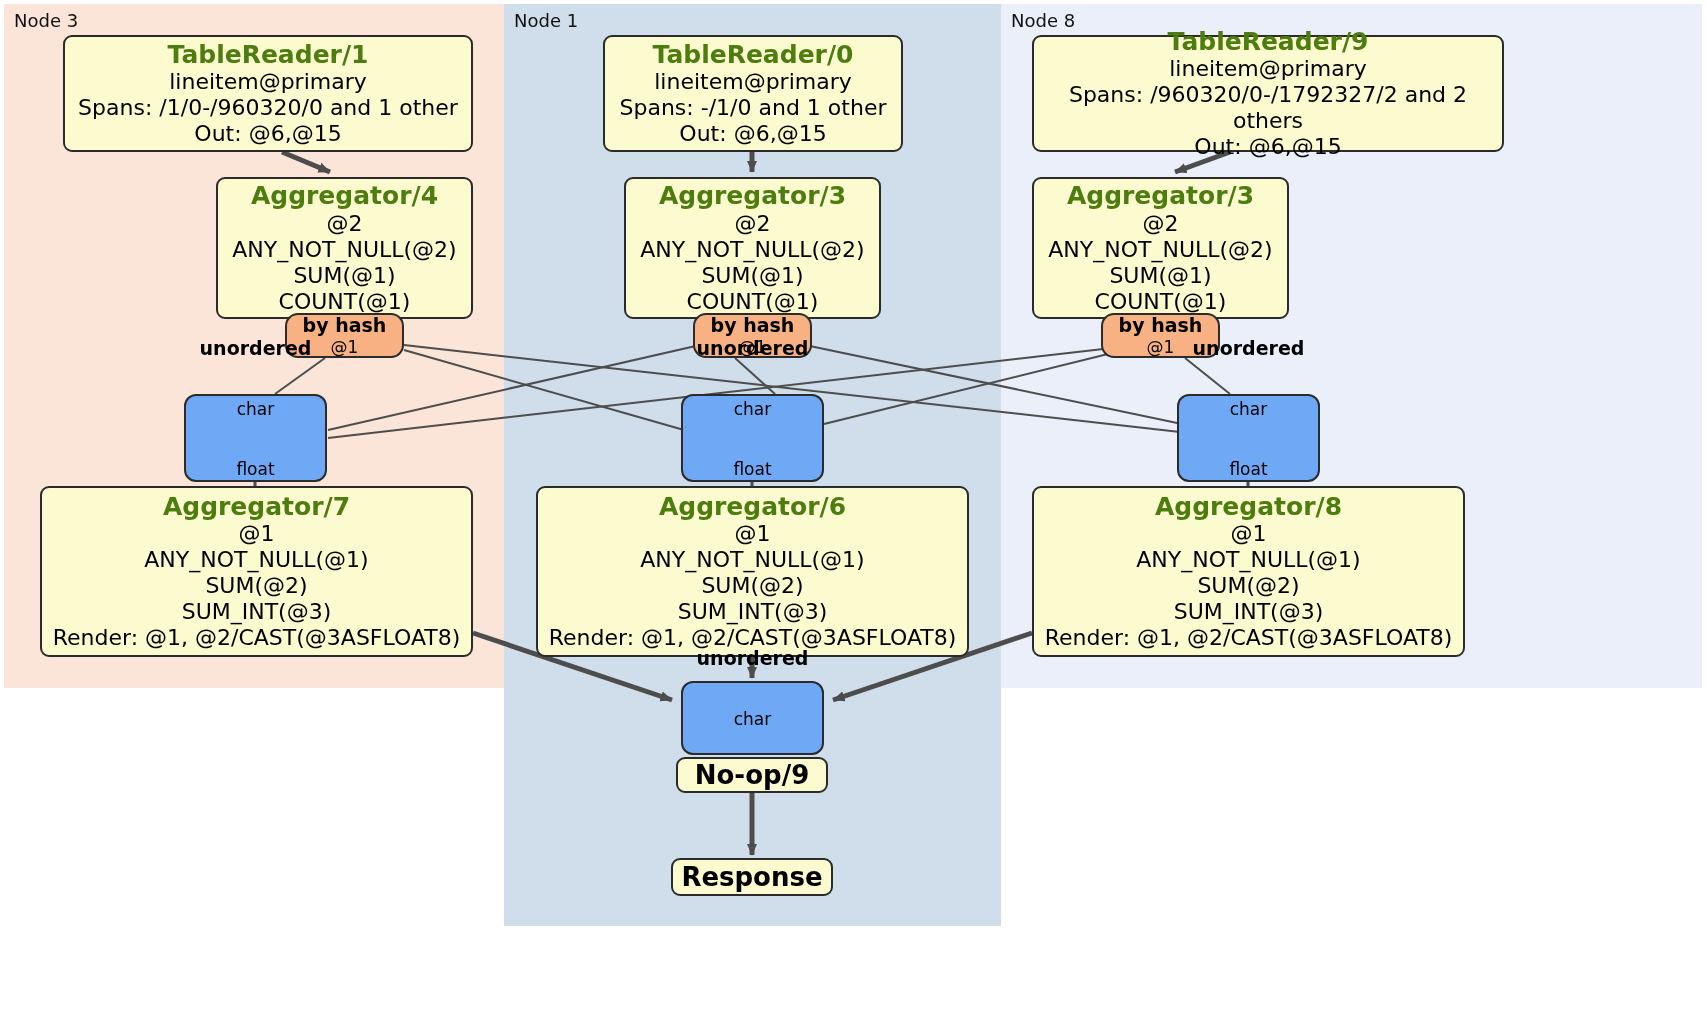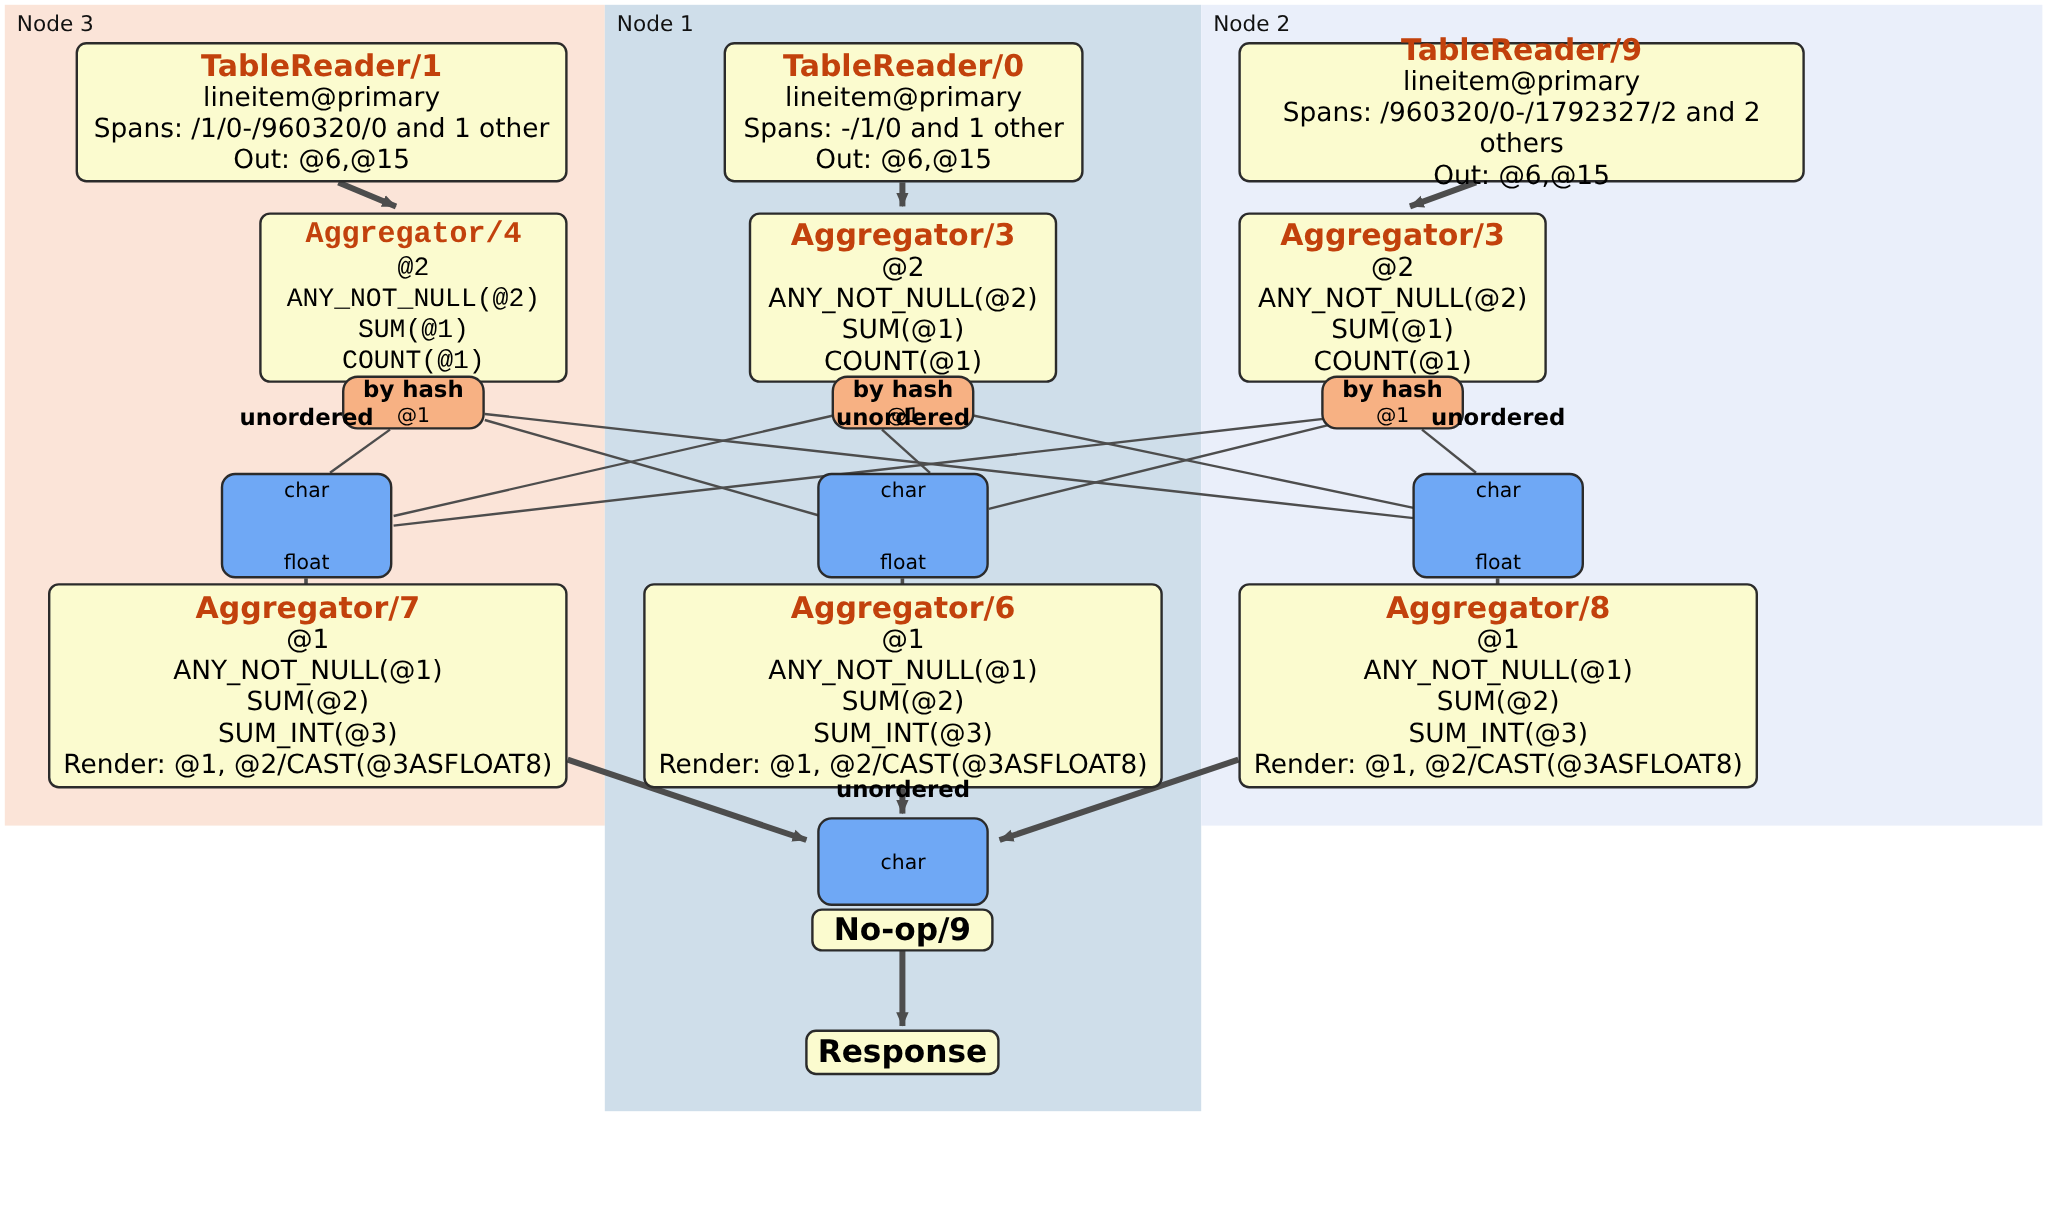--- a/index.html
+++ b/index.html
@@ -14,41 +14,41 @@
                white-space:nowrap;}
 
   .box{position:absolute;box-sizing:border-box;border:2px solid #2b2b2b;
        border-radius:9px;display:flex;flex-direction:column;
        align-items:center;justify-content:center;text-align:center;
        line-height:1.18;}
   .proc{background:#fbfbcf;}
   .router-hash{background:#f7b183;border-radius:13px;}
   .router-unord{background:#6fa8f5;border-radius:12px;gap:40px;}
 
-  .t-title{font-weight:bold;font-size:25px;color:#c2410c;letter-spacing:0;}
+  .t-title{font-weight:bold;font-size:25px;color:#4d7c0f;letter-spacing:0;}
   .t-line{font-size:22px;color:#000;}
   .t-small-title{font-weight:bold;font-size:19px;color:#000;}
   .t-small{font-size:17px;color:#000;}
   .t-noop{font-weight:bold;font-size:26px;color:#000;}
 </style>
 </head>
 <body>
 
 <div id="canvas">
 
   <div class="node-panel" style="left:4px;top:4px;width:500px;height:684px;background:#fbe4d8;">
     <div class="panel-label">Node 3</div>
   </div>
 
   <div class="node-panel" style="left:504px;top:4px;width:497px;height:922px;background:#cfdeea;">
     <div class="panel-label">Node 1</div>
   </div>
 
   <div class="node-panel" style="left:1001px;top:4px;width:701px;height:684px;background:#eaeffa;">
-    <div class="panel-label">Node 2</div>
+    <div class="panel-label">Node 8</div>
   </div>
 
   <svg class="edges" viewBox="0 0 1706 1016">
     <defs>
       <marker id="arrowThin" markerWidth="9" markerHeight="9" refX="7.5" refY="4" orient="auto" markerUnits="userSpaceOnUse">
         <path d="M0,0.6 L8,4 L0,7.4 z" fill="#4d4d4d"></path>
       </marker>
       <marker id="arrowThick" markerWidth="14" markerHeight="14" refX="11.5" refY="6" orient="auto" markerUnits="userSpaceOnUse">
         <path d="M0,0.8 L12,6 L0,11.2 z" fill="#4d4d4d"></path>
       </marker>
@@ -94,21 +94,21 @@
     <div class="t-line">Out: @6,@15</div>
   </div>
 
   <div class="box proc" style="left:1032px;top:35px;width:472px;height:117px;">
     <div class="t-title">TableReader/9</div>
     <div class="t-line">lineitem@primary</div>
     <div class="t-line">Spans: /960320/0-/1792327/2 and 2 others</div>
     <div class="t-line">Out: @6,@15</div>
   </div>
 
-  <div class="box proc" style="left:216px;top:177px;width:257px;height:142px;font-family:Liberation Mono, monospace;">
+  <div class="box proc" style="left:216px;top:177px;width:257px;height:142px;">
     <div class="t-title">Aggregator/4</div>
     <div class="t-line">@2</div>
     <div class="t-line">ANY_NOT_NULL(@2)</div>
     <div class="t-line">SUM(@1)</div>
     <div class="t-line">COUNT(@1)</div>
   </div>
 
   <div class="box proc" style="left:624px;top:177px;width:257px;height:142px;">
     <div class="t-title">Aggregator/3</div>
     <div class="t-line">@2</div>

